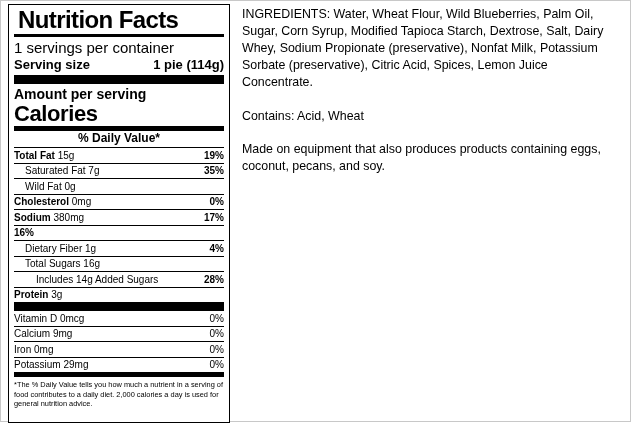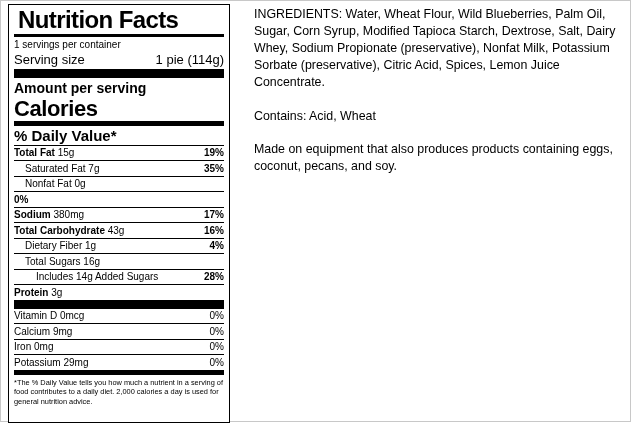--- a/index.html
+++ b/index.html
@@ -51,49 +51,49 @@
     line-height: 1.0;
     margin: 1px 0 2px 4px;
     font-family: "Liberation Sans", sans-serif;
   }
   .rule-thin { border-bottom: 1px solid #000; }
   .rule-med { border-bottom: 5px solid #000; }
   .rule-thick { border-bottom: 9px solid #000; }
   .rule-mid { border-bottom: 3px solid #000; }
 
   .nf-servings {
-    font-size: 10px;
+    font-size: 15px;
     padding: 2px 0 2px 0;
   }
   .nf-serving-size {
     display: flex;
     justify-content: space-between;
-    font-weight: normal;
+    font-weight: bold;
     font-size: 13px;
     padding-bottom: 2px;
   }
   .nf-amount {
     font-size: 14px;
     font-weight: bold;
     padding-top: 2px;
   }
   .nf-calories-row {
     display: flex;
     justify-content: space-between;
     align-items: flex-end;
     font-weight: bold;
     padding-bottom: 1px;
     text-align: center;
   }
   .nf-calories-label { font-size: 22px; letter-spacing: -0.4px; line-height: 1.05; }
   .nf-calories-value { font-size: 26px; line-height: 1.0; letter-spacing: -0.5px;}
   .nf-dv-header {
-    text-align: left;
-    font-weight: bold;
-    font-size: 15px;
+    text-align: center;
+    font-weight: bold;
+    font-size: 12px;
     padding: 1px 0 1px 0;
   }
   .nf-row {
     display: flex;
     justify-content: space-between;
     padding: 1.5px 0 1.5px 0;
     font-size: 10px;
   }
   .nf-row .lbl b { font-weight: bold; }
   .nf-row .dv { font-weight: bold; }
@@ -106,21 +106,21 @@
   }
 
   
   .ing-col {
     flex: 1;
     padding: 6px 10px 0 12px;
     font-size: 12.4px;
     line-height: 1.38;
     box-sizing: border-box;
   }
-  .ing-para { margin: 0 0 16px 12px; }
+  .ing-para { margin: 0 0 16px 0; }
   .ing-para:last-child { margin-bottom: 0; }
 </style>
 </head>
 <body>
 
 <div class="page-border"></div>
 
 <div class="layout">
 
   <div class="nf-panel">
@@ -153,35 +153,35 @@
           <span class="lbl"><b>Total Fat</b> 15g</span>
           <span class="dv">19%</span>
         </div>
         <div class="rule-thin"></div>
         <div class="nf-row indent1">
           <span class="lbl">Saturated Fat 7g</span>
           <span class="dv">35%</span>
         </div>
         <div class="rule-thin"></div>
         <div class="nf-row indent1">
-          <span class="lbl">Nonfat Fat 0g</span>
+          <span class="lbl">Wild Fat 0g</span>
           <span class="dv"></span>
         </div>
         <div class="rule-thin"></div>
         <div class="nf-row">
+          <span class="lbl"><b>Cholesterol</b> 0mg</span>
           <span class="dv">0%</span>
         </div>
         <div class="rule-thin"></div>
         <div class="nf-row">
           <span class="lbl"><b>Sodium</b> 380mg</span>
           <span class="dv">17%</span>
         </div>
         <div class="rule-thin"></div>
         <div class="nf-row">
-          <span class="lbl"><b>Total Carbohydrate</b> 43g</span>
           <span class="dv">16%</span>
         </div>
         <div class="rule-thin"></div>
         <div class="nf-row indent1">
           <span class="lbl">Dietary Fiber 1g</span>
           <span class="dv">4%</span>
         </div>
         <div class="rule-thin"></div>
         <div class="nf-row indent1">
           <span class="lbl">Total Sugars 16g</span>

